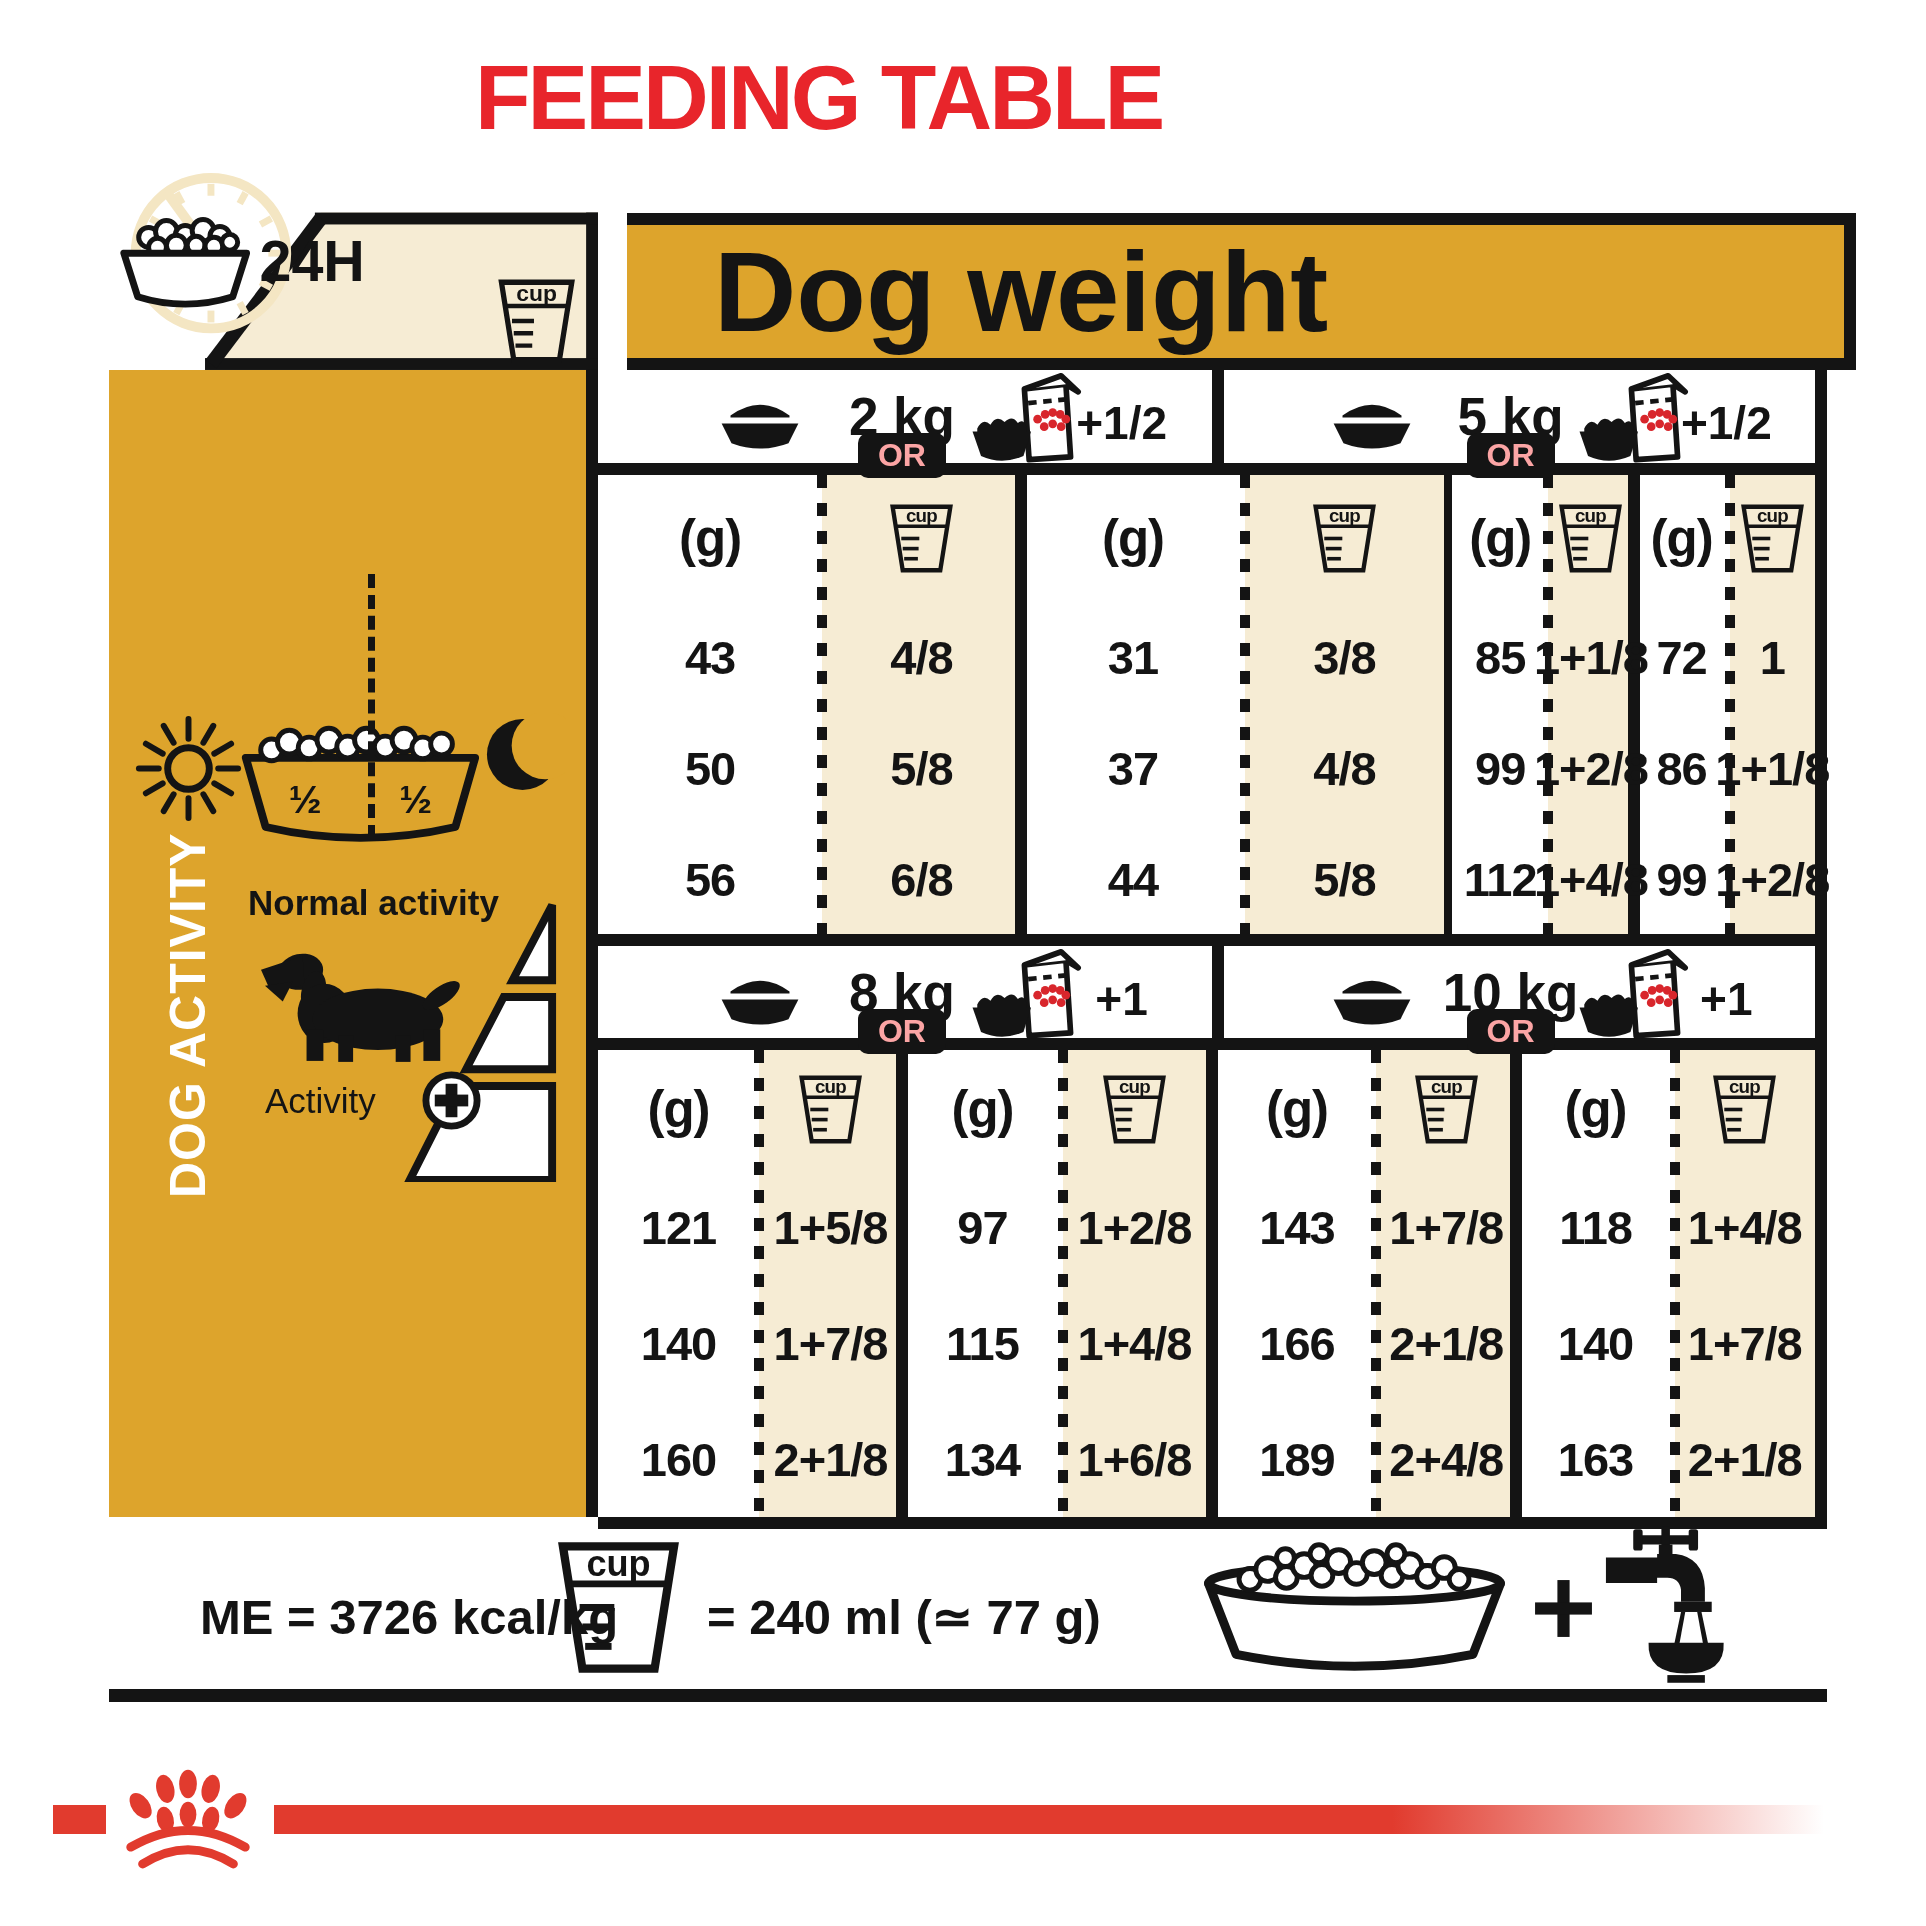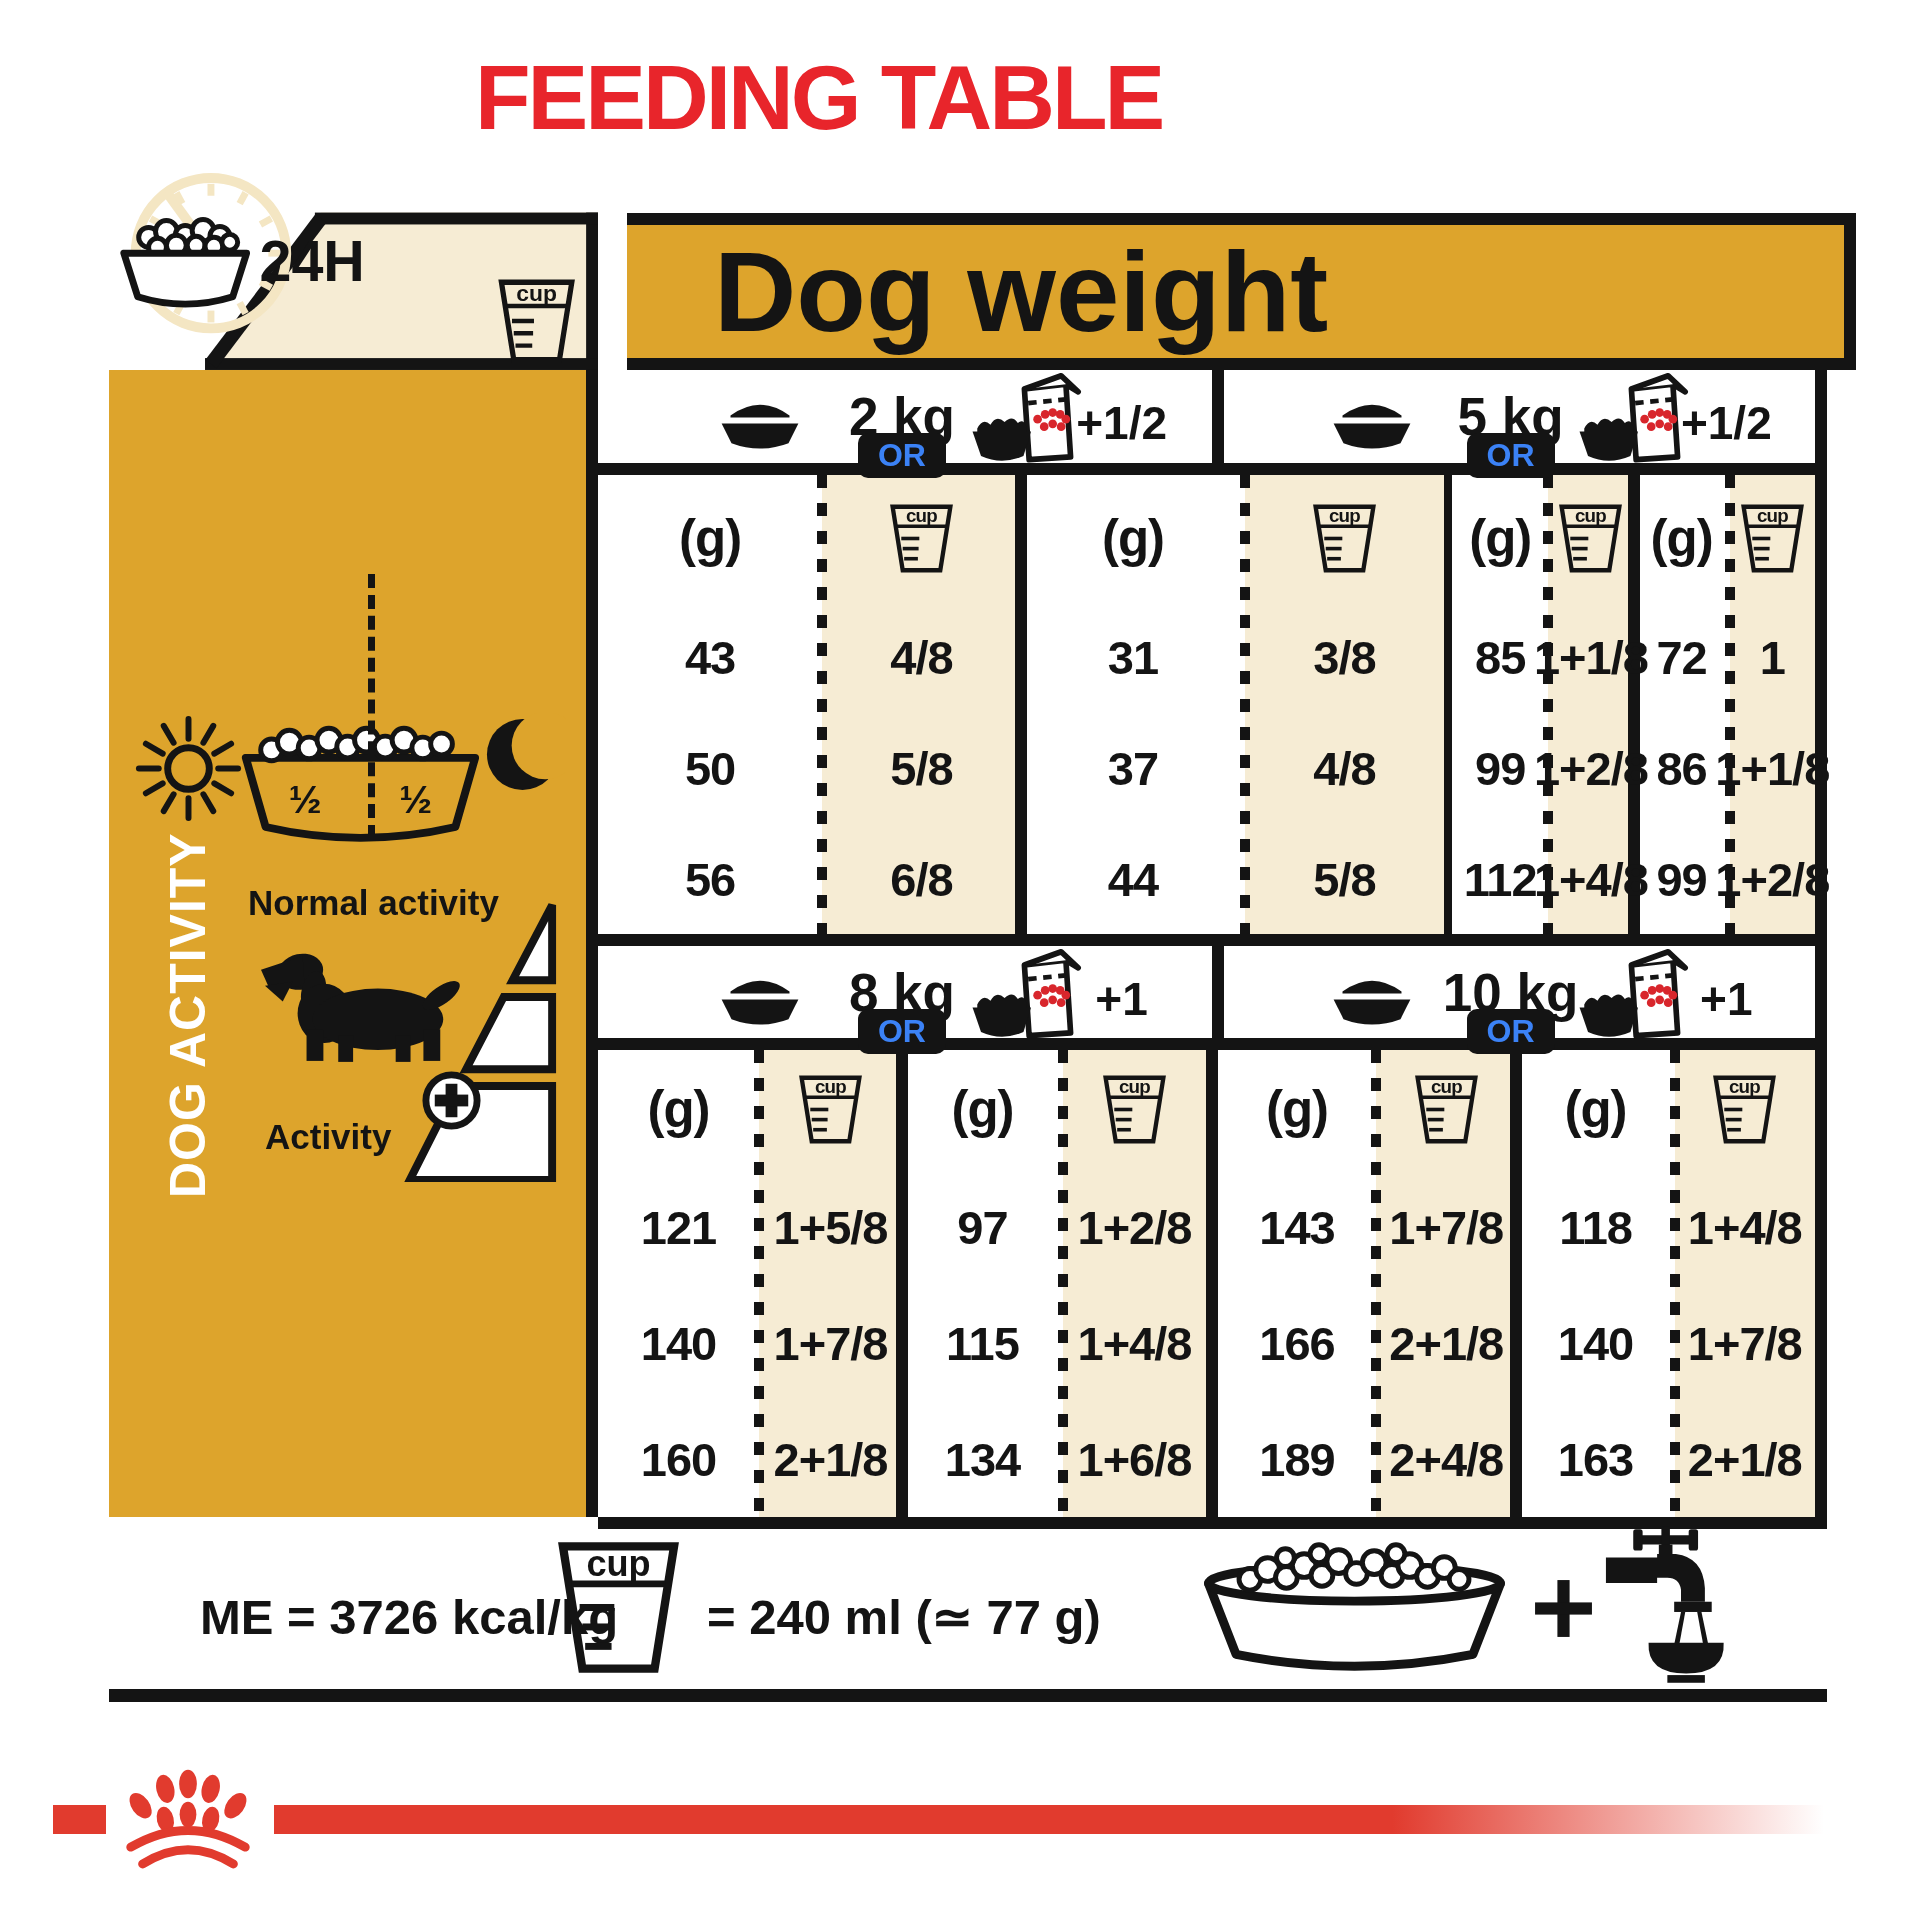--- a/index.html
+++ b/index.html
@@ -19,37 +19,37 @@
   #band span{font-size:114px;font-weight:bold;letter-spacing:0;}
 
   
   #sidebar{left:0;top:202px;width:489px;height:1147px;background:#dda42c;
            border-right:12px solid #141414;box-sizing:border-box;}
 
   #dash{left:259px;top:204px;height:265px;width:0;border-left:7px dashed #141414;z-index:3;}
   #vlabel{left:50px;top:828px;width:356px;height:51px;transform-origin:0 0;transform:rotate(-90deg);
           color:#fff;font-size:50px;font-weight:bold;letter-spacing:1px;white-space:nowrap;}
   #normal{left:139px;top:513px;font-size:35px;font-weight:bold;white-space:nowrap;}
-  #activityLbl{left:156px;top:747px;font-size:35px;font-weight:bold;white-space:nowrap;}
+  #activityLbl{left:156px;top:711px;font-size:35px;font-weight:normal;white-space:nowrap;}
 
   
   #dataRegion{left:489px;top:202px;width:1229px;height:1159px;box-sizing:border-box;
               border-right:12px solid #141414;border-bottom:12px solid #141414;
               display:flex;flex-direction:column;background:#fff;}
   .whdr{height:111px;border-bottom:12px solid #141414;box-sizing:border-box;display:flex;padding-left:12px;}
   .dblk{height:471px;border-bottom:12px solid #141414;box-sizing:border-box;display:flex;}
   .dblk2{flex:1;display:flex;}
   .sec{position:relative;flex:614;}
   .sec.r{flex:603;}
   .vline{width:12px;background:#141414;}
 
   
   .hbowl{left:25%;top:22px;width:91px;height:59px;transform:translateX(-50%);}
   .hkg{left:48.5%;top:16px;transform:translateX(-50%);font-size:53px;font-weight:bold;white-space:nowrap;}
-  .orb{left:48.5%;top:63px;transform:translateX(-50%);background:#141414;color:#3b82f6;
+  .orb{left:48.5%;top:63px;transform:translateX(-50%);background:#141414;color:#fca5a5;
        font-size:32px;font-weight:bold;padding:5px 20px;border-radius:10px;z-index:3;line-height:1.1;}
   .hpouch{left:70%;top:2px;width:127px;height:99px;transform:translateX(-50%);}
   .hplus{left:85%;top:26px;transform:translateX(-50%);font-size:46px;font-weight:bold;white-space:nowrap;}
 
   
   .dsec{position:relative;display:grid;grid-template-columns:26.5% 23.5% 26.5% 23.5%;width:100%;}
   .dblk .dsec{grid-template-rows:127px repeat(3,111px);}
   .dblk2 .dsec{grid-template-rows:119px repeat(3,116px);}
   .cstrip{position:absolute;top:0;bottom:0;background:#f6ecd4;z-index:0;}
   .cs1{left:26.5%;width:23.5%;} .cs2{left:76.5%;width:23.5%;}

